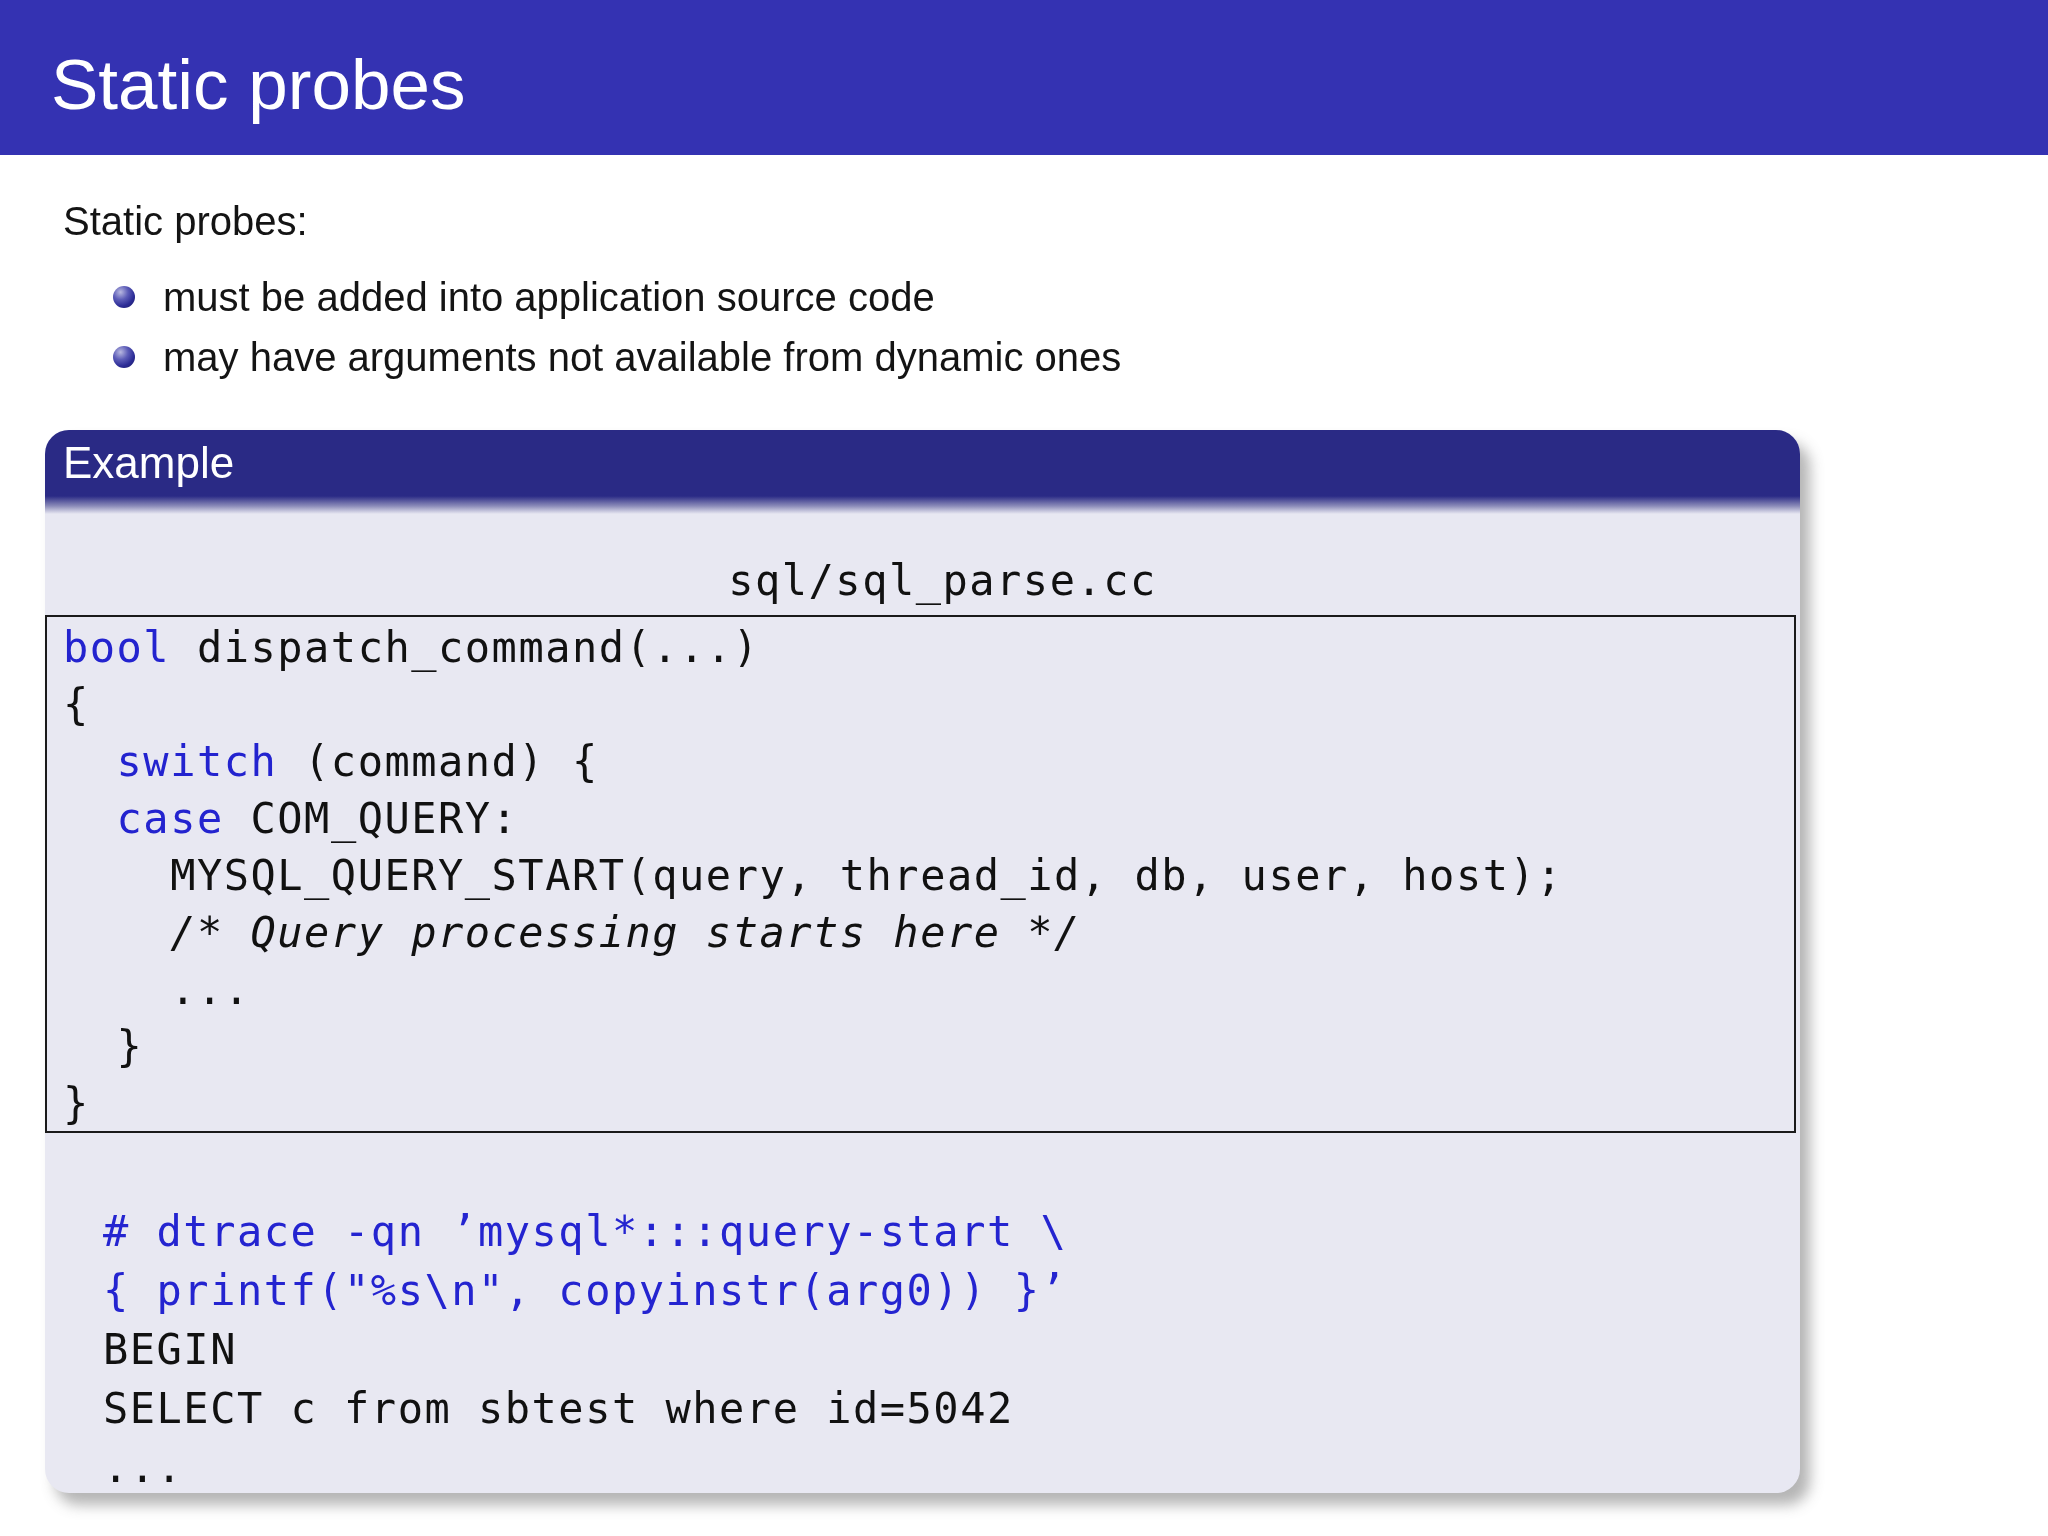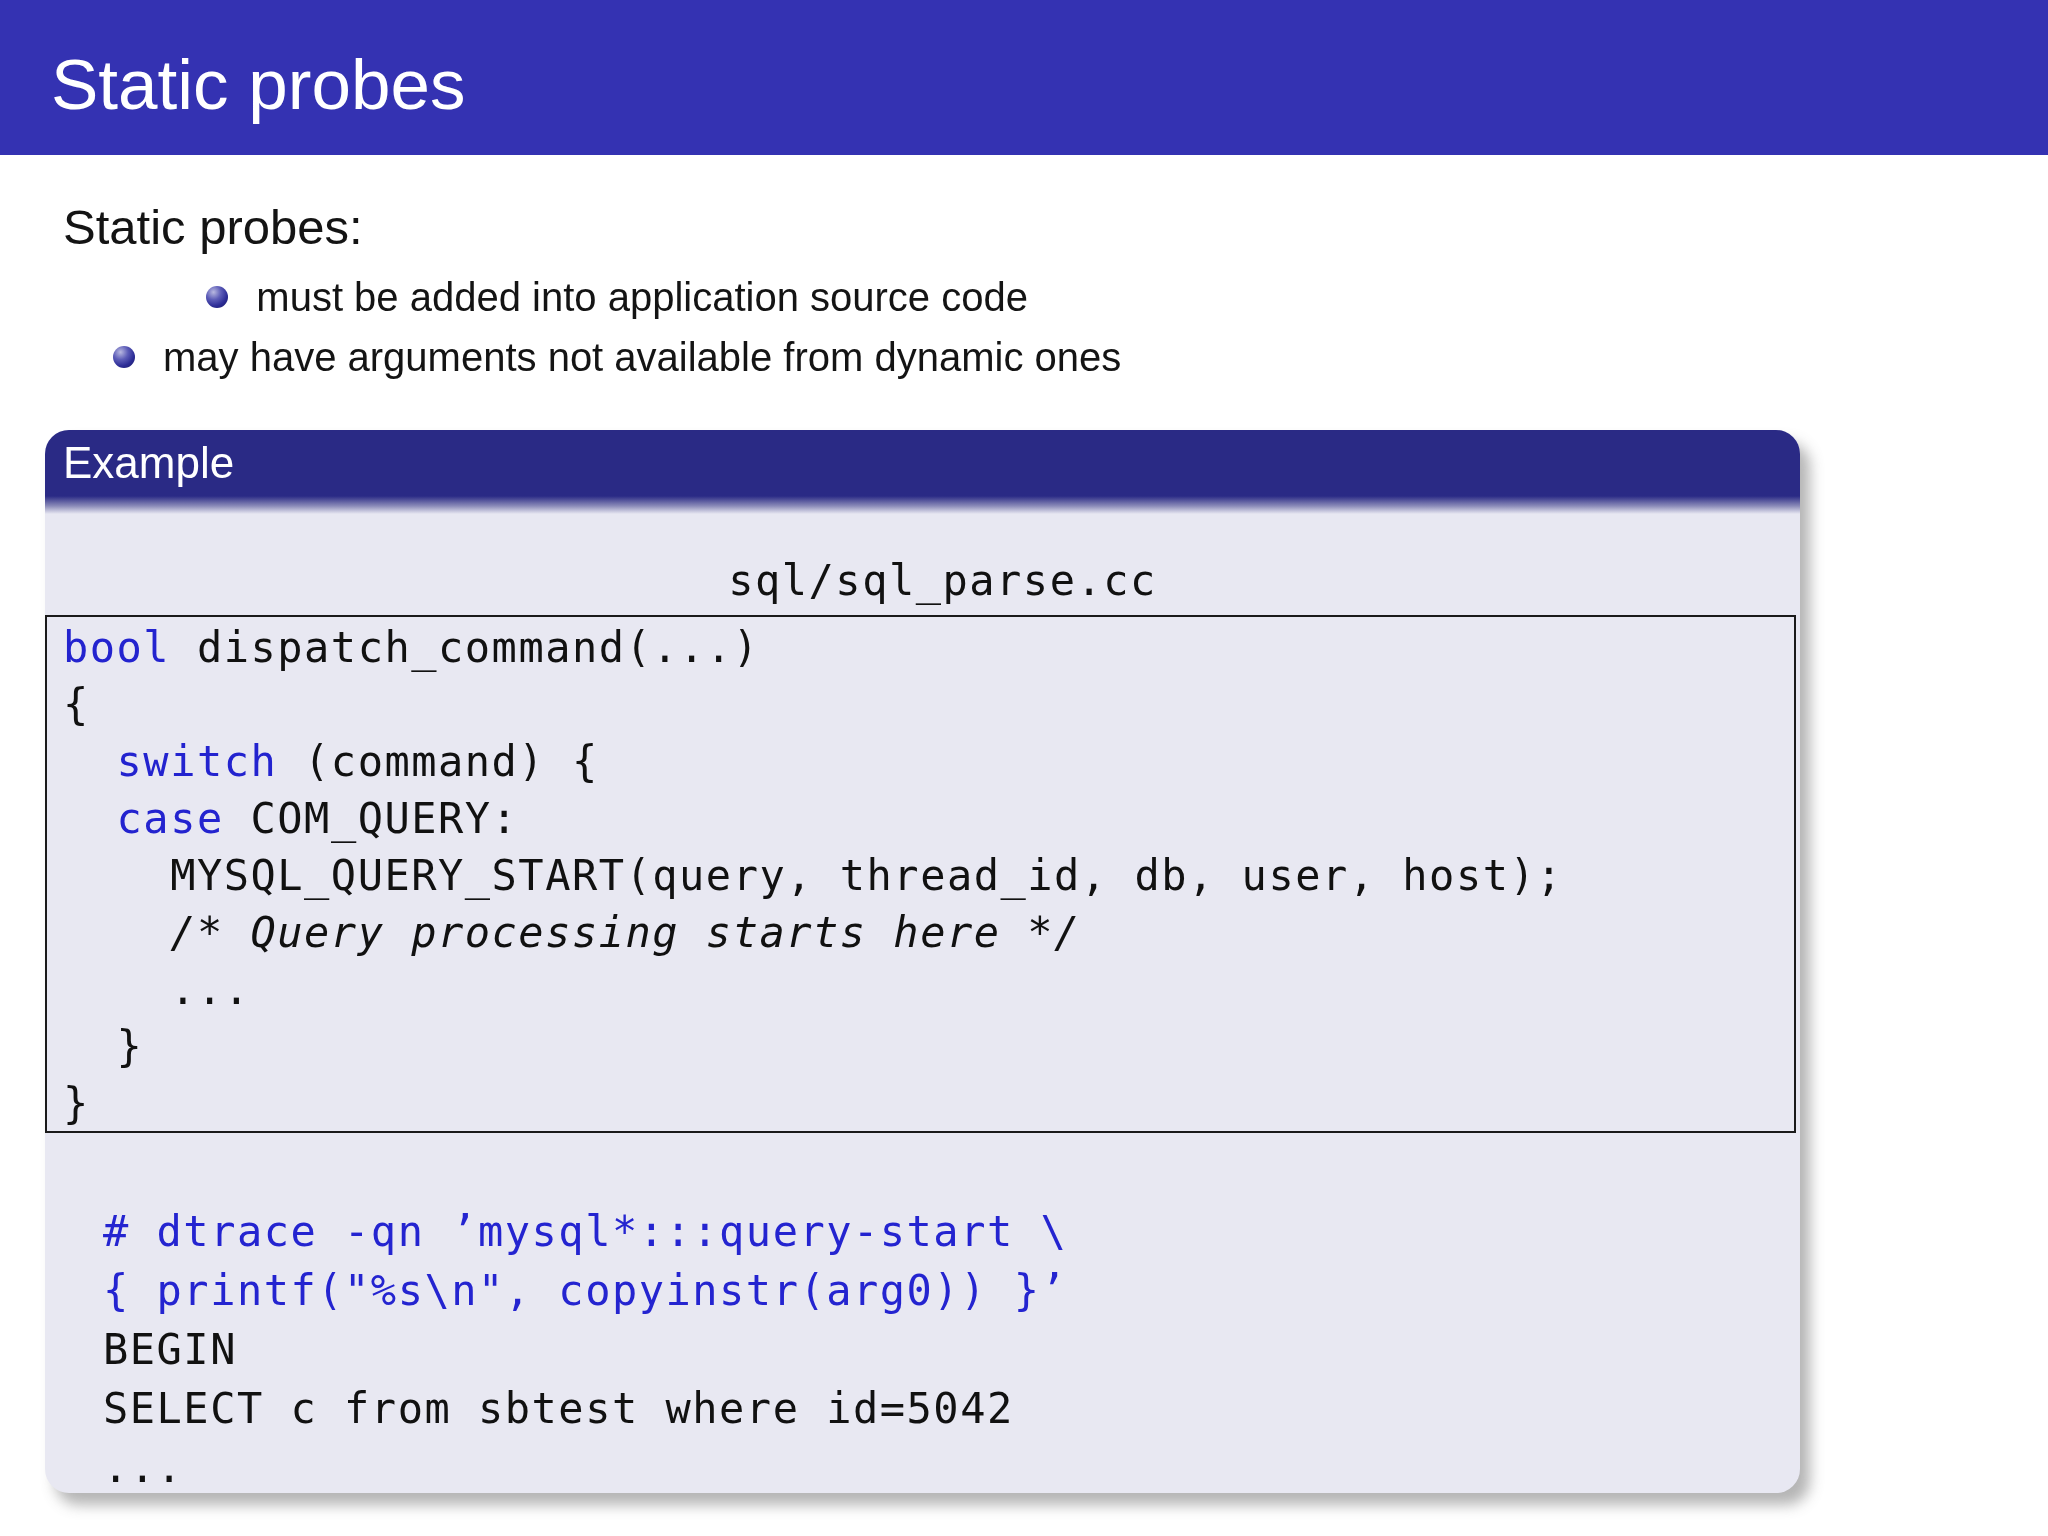--- a/index.html
+++ b/index.html
@@ -29,24 +29,24 @@
     padding-left:51px;padding-top:14px;
   }
   .frametitle .t{
     color:#ffffff;font-size:71px;font-weight:400;letter-spacing:0px;
     white-space:pre;
   }
 
   
   .intro{
     position:absolute;left:63px;top:199px;
-    font-size:49px;color:var(--text-black);white-space:pre;
+    font-size:40px;color:var(--text-black);white-space:pre;
   }
   .bullets{position:absolute;left:113px;top:267px;}
-  .bullet-row{display:flex;align-items:center;height:60px;justify-content:center;}
+  .bullet-row{display:flex;align-items:center;height:60px;}
   .ball{
     width:22px;height:22px;border-radius:50%;flex:0 0 22px;
     background:radial-gradient(circle at 34% 28%, #b8b8e0 0%, #5d5db8 35%, #2c2c96 65%, #17175e 100%);
   }
   .bullet-text{
     margin-left:28px;font-size:40px;color:var(--text-black);white-space:pre;
   }
 
   
   .block{

